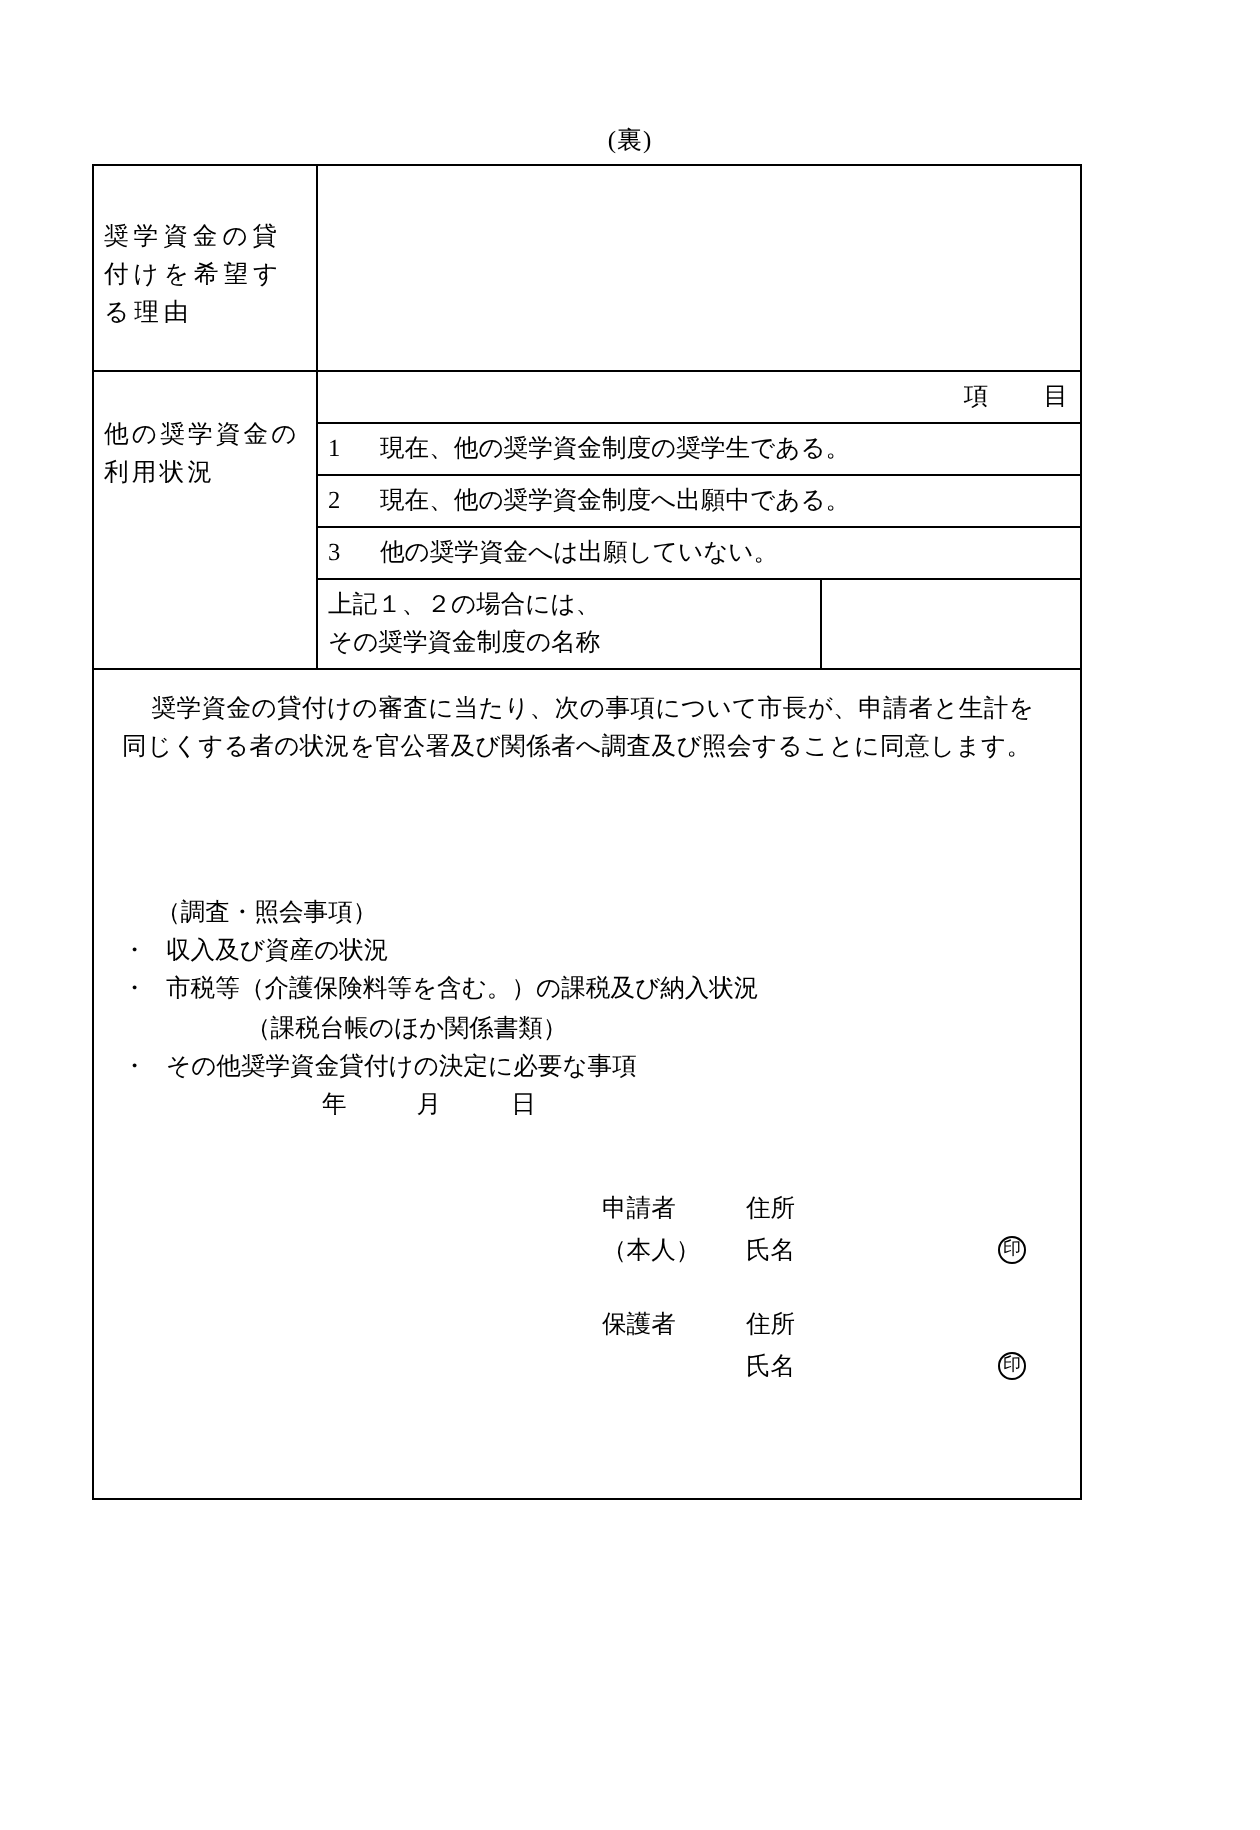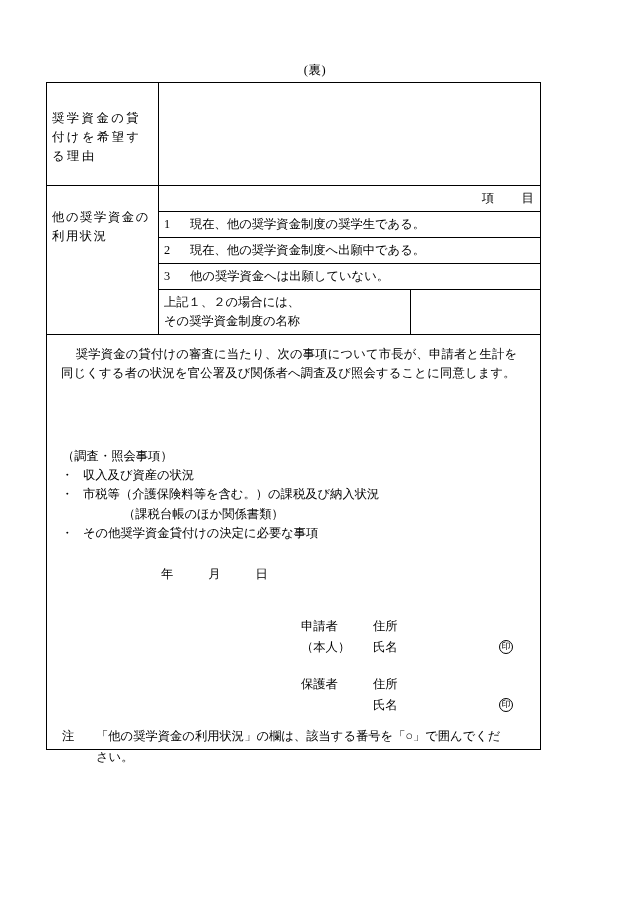--- a/index.html
+++ b/index.html
@@ -89,41 +89,40 @@
     vertical-align: top;
   }
   .consent p {
     margin: 0;
   }
   .consent .intro {
     text-indent: 1.2em;
     letter-spacing: 0.2px;
   }
   .consent .spacer-a { height: 64px; }
-  .consent .list-title { margin-left: 1px; }
+  .consent .list-title { margin-left: 17px; }
   .consent ul {
     margin: 0;
     padding: 0;
     list-style: none;
   }
   .consent ul li {
     margin-left: 0;
     text-indent: 0;
   }
   .consent ul li .bullet {
     display: inline-block;
     width: 22px;
   }
   .consent .sub-note {
     margin-left: 62px;
     text-align: center;
   }
   .date-line {
     margin-left: 100px;
-    margin-top: 22px;
     letter-spacing: 1px;
   }
   .date-line .g {
     display: inline-block;
     width: 34px;
   }
   .sign-block {
     margin-top: 33px;
     margin-left: 240px;
   }
@@ -253,18 +252,14 @@
             <div class="sign-row">
               <span class="who"></span><span class="what">氏名</span>
               <span class="seal">印</span>
             </div>
           </div>
         </td>
       </tr>
     </tbody>
   </table>
 
-  <div class="footnote">
-    <span class="lead">注</span><span>「他の奨学資金の利用状況」の欄は、該当する番号を「○」で囲んでくだ</span>
-    <span class="cont">さい。</span>
-  </div>
 
 </div>
 
 </body></html>

